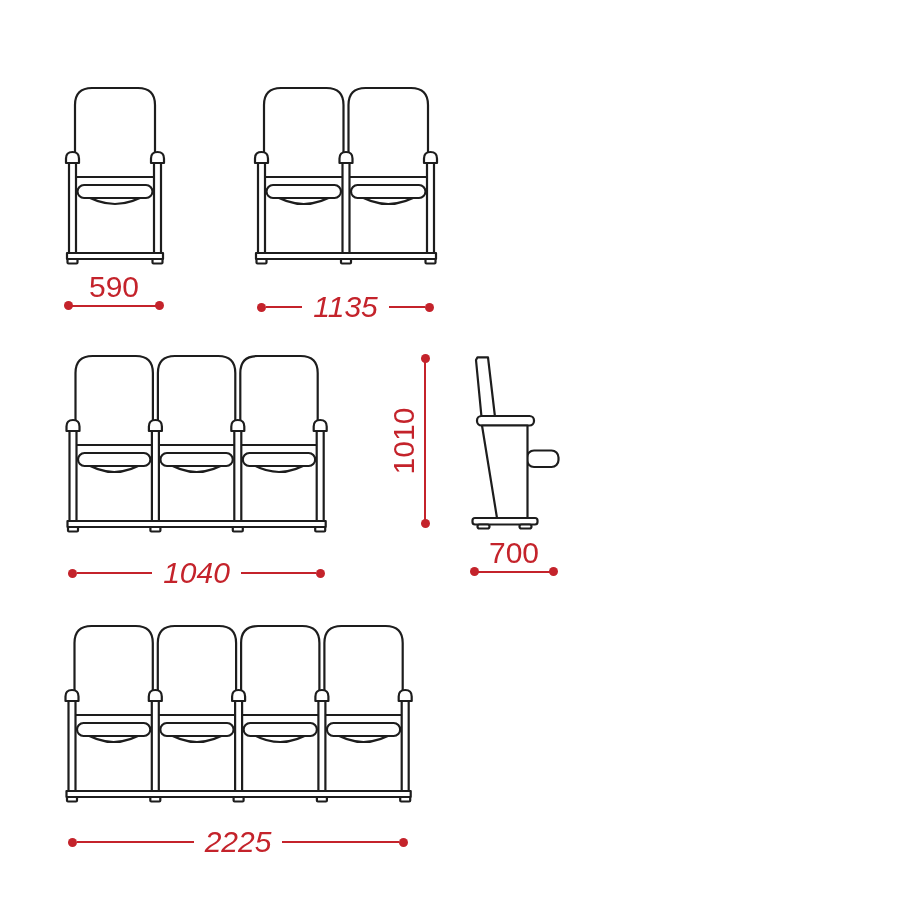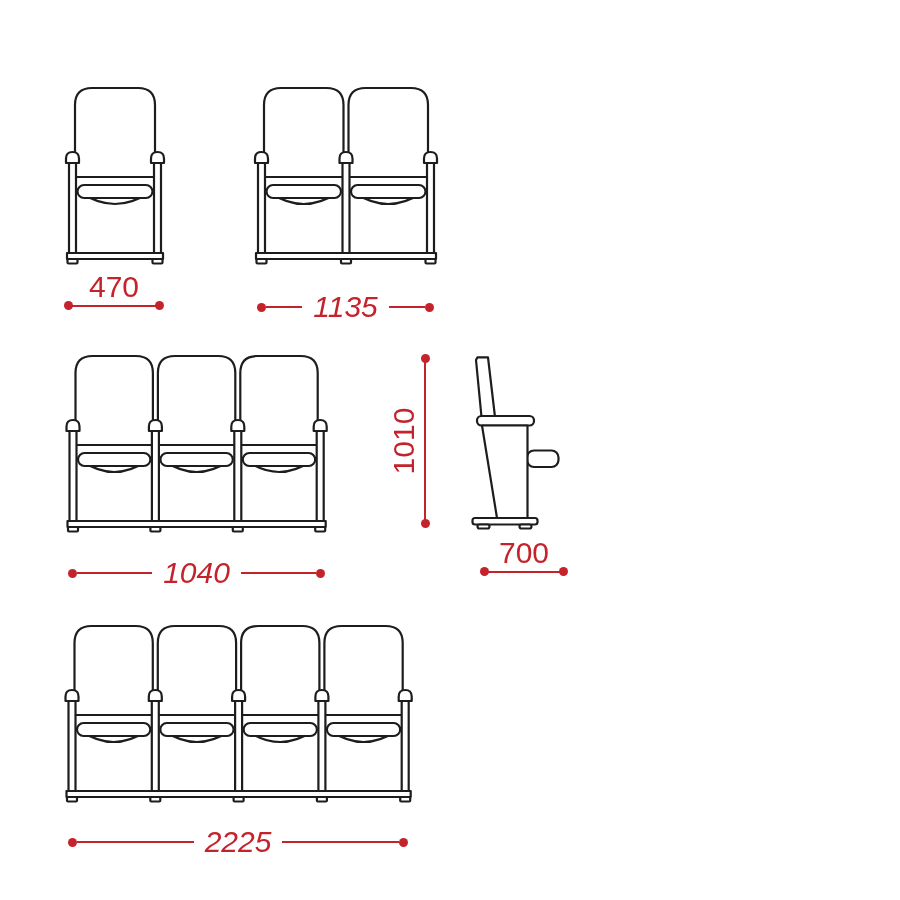--- a/index.html
+++ b/index.html
@@ -159,21 +159,21 @@
         <rect x="66.5" y="791" width="344.2" height="6" fill="#fff"></rect>
         <rect x="67" y="797" width="10" height="4.5" rx="1" fill="#fff"></rect>
         <rect x="150.3" y="797" width="10" height="4.5" rx="1" fill="#fff"></rect>
         <rect x="233.6" y="797" width="10" height="4.5" rx="1" fill="#fff"></rect>
         <rect x="316.9" y="797" width="10" height="4.5" rx="1" fill="#fff"></rect>
         <rect x="400.2" y="797" width="10" height="4.5" rx="1" fill="#fff"></rect>
       </g>
     </svg>
 
   <div class="dim dim-above" style="left:64px;top:272px;width:100px;height:38px;">
-    <span class="lbl">470</span>
+    <span class="lbl">590</span>
     <span class="track">
         <i class="bar"></i>
         <i class="dot l"></i>
         <i class="dot r"></i>
       </span>
   </div>
 
   <div class="dim dim-inline" style="left:257px;top:292px;width:177px;">
     <i class="dot"></i>
       <i class="seg"></i>
@@ -192,21 +192,21 @@
 
   <div class="dim dim-vert" style="left:383px;top:354px;width:84px;height:174px;">
     <span class="vtrack" style="left:37.5px;">
         <i class="vbar"></i>
         <i class="dot t"></i>
         <i class="dot b"></i>
       </span>
     <span class="lbl" style="left:21px;">1010</span>
   </div>
 
-  <div class="dim dim-above" style="left:480px;top:538px;width:88px;height:38px;">
+  <div class="dim dim-above" style="left:470px;top:538px;width:88px;height:38px;">
     <span class="lbl">700</span>
     <span class="track">
         <i class="bar"></i>
         <i class="dot l"></i>
         <i class="dot r"></i>
       </span>
   </div>
 
   <div class="dim dim-inline" style="left:68px;top:827px;width:340px;">
     <i class="dot"></i>

